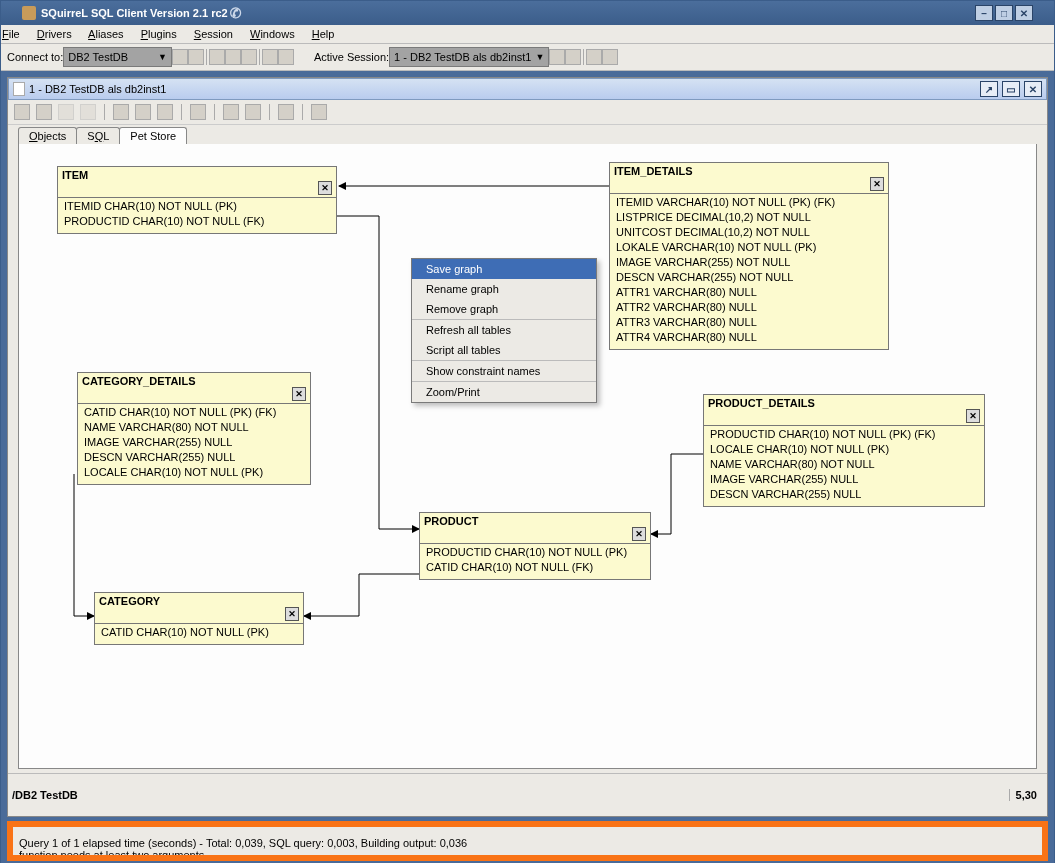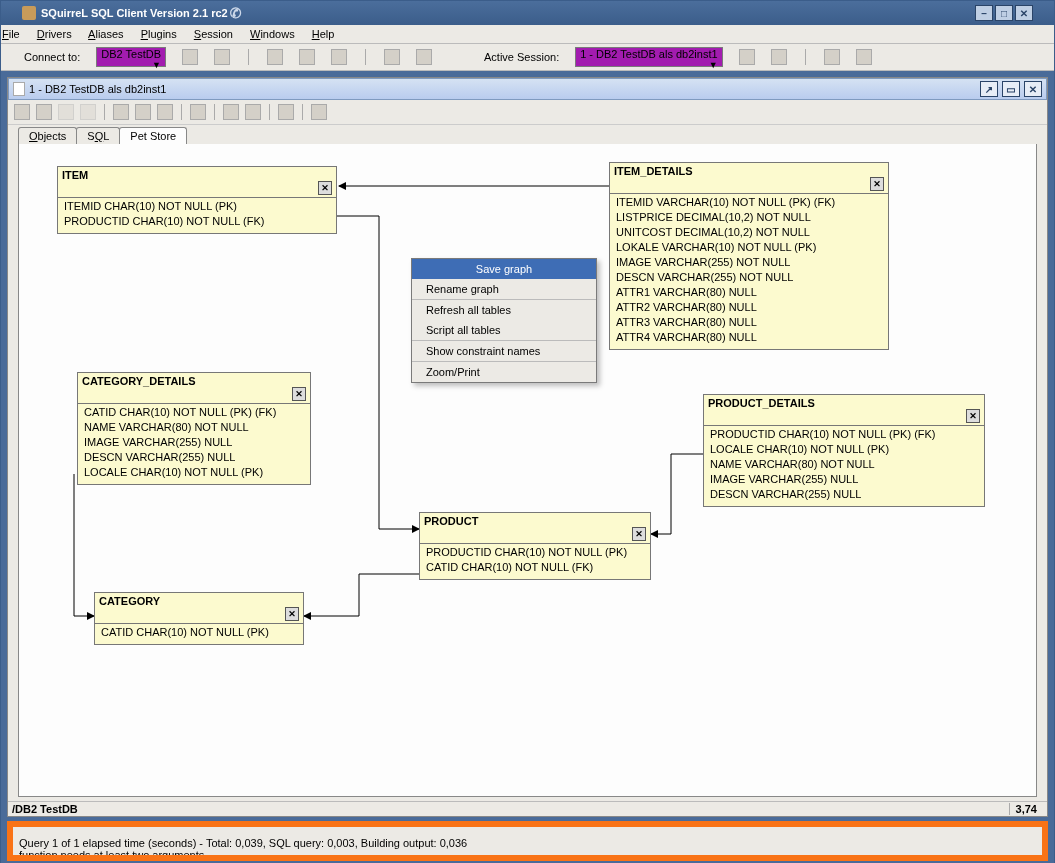--- a/index.html
+++ b/index.html
@@ -6,23 +6,23 @@
 body { width: 1055px; height: 863px; background: #fff; overflow: hidden; }
 .window { border: 1px solid #3b5d8a; background: #eceae5; display: flex; flex-direction: column; height: 100%; }
 .titlebar { background: linear-gradient(#4b6e9c, #3b5d8a); color: #fff; font-weight: bold; font-size: 14px; padding: 4px 21px; display: flex; align-items: center; }
 .titlebar-icon { width: 14px; height: 14px; background: #c89b5a; border-radius: 2px; margin-right: 5px; }
 .titlebar-swirl { width: 16px; height: 16px; font-size:14px; color:#cdd9ea; margin-left:2px;}
 .titlebar-spacer { flex: 1; }
 .win-btn { width: 18px; height: 16px; border: 1px solid #2a4468; background: #bfcfe4; margin-left: 2px; font-size: 10px; display:flex; align-items:center; justify-content:center; color:#2a4468; font-weight:bold;}
 .menubar { background: #eceae5; padding: 3px 1px; border-bottom: 1px solid #bbb; }
 .menubar span { margin-right: 14px; cursor: default; }
 .menubar span u { text-decoration: underline; }
-.toolbar1 { background: #eceae5; padding: 3px 23px; border-bottom: 1px solid #bbb; display: flex; align-items: center; gap: 16px; }
+.toolbar1 { background: #eceae5; padding: 3px 6px; border-bottom: 1px solid #bbb; display: flex; align-items: center; gap: 0; }
 .toolbar1 .label { margin-right: 0; }
-.combo { border: 1px solid #7a7a7a; background: #a21caf; height: 20px; display:inline-flex; align-items:flex-end; padding: 0 4px; flex-direction: column; }
+.combo { border: 1px solid #7a7a7a; background: #a3a3a3; height: 20px; display:inline-flex; align-items:center; padding: 0 4px; }
 .combo-arrow { margin-left: 30px; font-size: 9px; }
 .tb-icon { width: 16px; height: 16px; background: #d4d0c8; border: 1px solid #aaa; display:inline-block; }
 .tb-sep { width:1px; height:16px; background:#aaa; margin:0 2px;}
 .desktop { background: #4a6b99; flex: 1; padding: 6px; position: relative; }
 .inner-window { background: #eceae5; border: 1px solid #888; display:flex; flex-direction:column; height: 740px; }
 .inner-title { background: linear-gradient(#d5e2f3, #b9ccee); border: 1px solid #7f9abf; padding: 2px 4px; display:flex; align-items:center; }
 .inner-title-icon { width: 12px; height: 14px; background: #fff; border:1px solid #aaa; margin-right: 4px; }
 .inner-title-ctrls { margin-left:auto; display:flex; gap:2px; }
 .inner-toolbar { background: #eceae5; padding: 4px 6px; border-bottom:1px solid #ccc; display:flex; gap:6px; }
 .tabbar { display:flex; padding: 2px 10px 0 10px; background:#eceae5; }
@@ -30,24 +30,24 @@
 .tab.active { background:#fdfdfd; z-index:2; }
 .tab-edge { border-left:1px solid #888; border-bottom:1px solid #888; flex:1; transform: translateY(1px); height:1px; align-self:flex-end;}
 .canvas { background:#fdfdfd; border:1px solid #888; border-top:none; margin:0 10px 4px 10px; flex:1; position:relative; overflow:hidden; }
 .table-box { position:absolute; background:#fcfacf; border:1px solid #777; }
 .table-box .thead { font-weight:bold; padding:2px 4px; border-bottom:1px solid #777; display:flex;flex-direction:column; }
 .table-box .thead .closebox { margin-left:auto; width:14px; height:14px; border:1px solid #555; background:#ddd; font-size:9px; display:flex; align-items:center; justify-content:center; }
 .table-box .cols { padding: 1px 6px 4px 6px; white-space:nowrap; }
 .table-box .cols div { line-height: 15px; }
 .context-menu { position:absolute; background:#eceae5; border:1px solid #7a7a7a; box-shadow: 3px 3px 5px rgba(0,0,0,0.25); width: 186px; }
 .context-menu .mi { padding: 4px 14px; }
-.context-menu .mi.selected { background:#3e6db5; color:#fff;text-align:center; }
+.context-menu .mi.selected { background:#3e6db5; color:#fff; }
 .context-menu .sep { border-top:1px solid #bbb; margin: 0; }
 svg.edges { position:absolute; top:0; left:0; pointer-events:none; }
-.status1 { background:#eceae5; border-top:1px solid #bbb; display:flex; font-weight:bold; padding:1px 4px; font-size:11px;}
+.status1 { background:#eceae5; border-top:1px solid #bbb; display:flex; font-weight:bold; padding:15px 4px; font-size:11px;}
 .status1 .right { margin-left:auto; padding:0 6px; border-left:1px solid #aaa;}
 .bottom-panel { background:#eceae5; border:6px solid #f97316; margin: 4px 0 0 0; padding:10px 6px; height:40px; overflow:hidden;}
 </style>
 </head>
 <body>
 
 <div class="window">
   <div class="titlebar">
     <span class="titlebar-icon"></span>
     <span>SQuirreL SQL Client Version 2.1 rc2</span>
@@ -227,33 +227,34 @@
               <span class="closebox">✕</span>
             </div>
           <div class="cols">
               <div>CATID  CHAR(10) NOT NULL (PK)</div>
             </div>
         </div>
 
         <div class="context-menu" style="left:392px; top:114px">
           <div class="mi selected">Save graph</div>
           <div class="mi">Rename graph</div>
+          <div class="mi">Remove graph</div>
           <div class="sep"></div>
           <div class="mi">Refresh all tables</div>
           <div class="mi">Script all tables</div>
           <div class="sep"></div>
           <div class="mi">Show constraint names</div>
           <div class="sep"></div>
           <div class="mi">Zoom/Print</div>
         </div>
       </div>
 
       <div class="status1">
         <span>/DB2 TestDB</span>
-        <span class="right">3,74</span>
+        <span class="right">5,30</span>
       </div>
     </div>
 
     <div class="bottom-panel">
       <div>Query 1 of 1 elapsed time (seconds) - Total: 0,039, SQL query: 0,003, Building output: 0,036</div>
       <div>function needs at least two arguments</div>
     </div>
   </div>
 
 </div>

